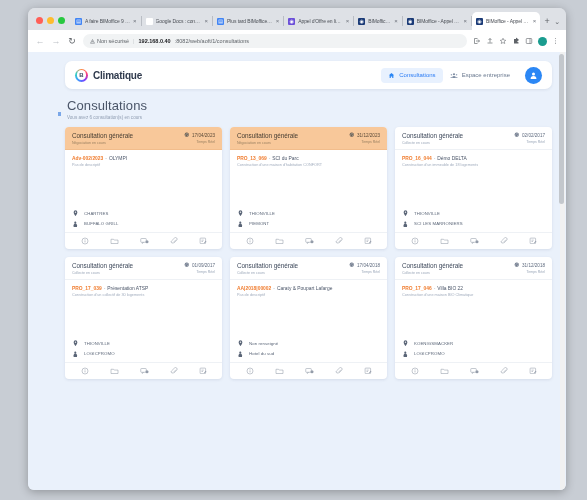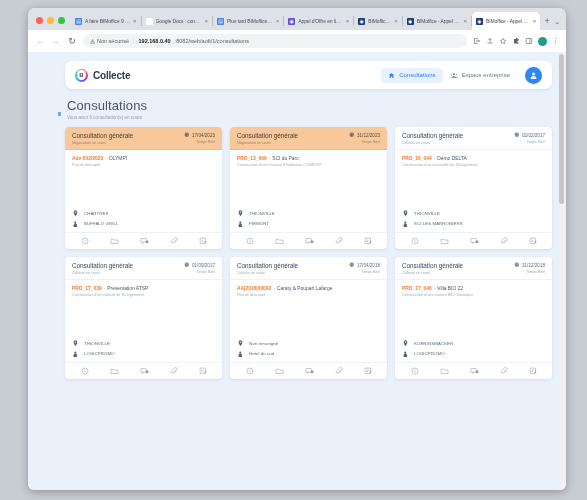--- a/index.html
+++ b/index.html
@@ -310,21 +310,21 @@
 
   <div class="viewport">
     <div class="left-accent"></div>
     <div class="page">
 
       <div class="appbar">
         <div class="brand">
           <span class="brand-mark">
             <i>B</i>
           </span>
-          <span class="brand-text">Collecte</span>
+          <span class="brand-text">Climatique</span>
         </div>
         <div class="appbar-spacer"></div>
 
         <div class="navbtn active">
           <span class="ico">
             <svg width="7" height="7" viewBox="0 0 16 16">
                 <path d="M8 2 L14 7.5 H12.3 V13.5 H9.6 V10 H6.4 V13.5 H3.7 V7.5 H2 Z" fill="#2b87f5"></path>
               </svg>
           </span>
           <span>Consultations</span>

